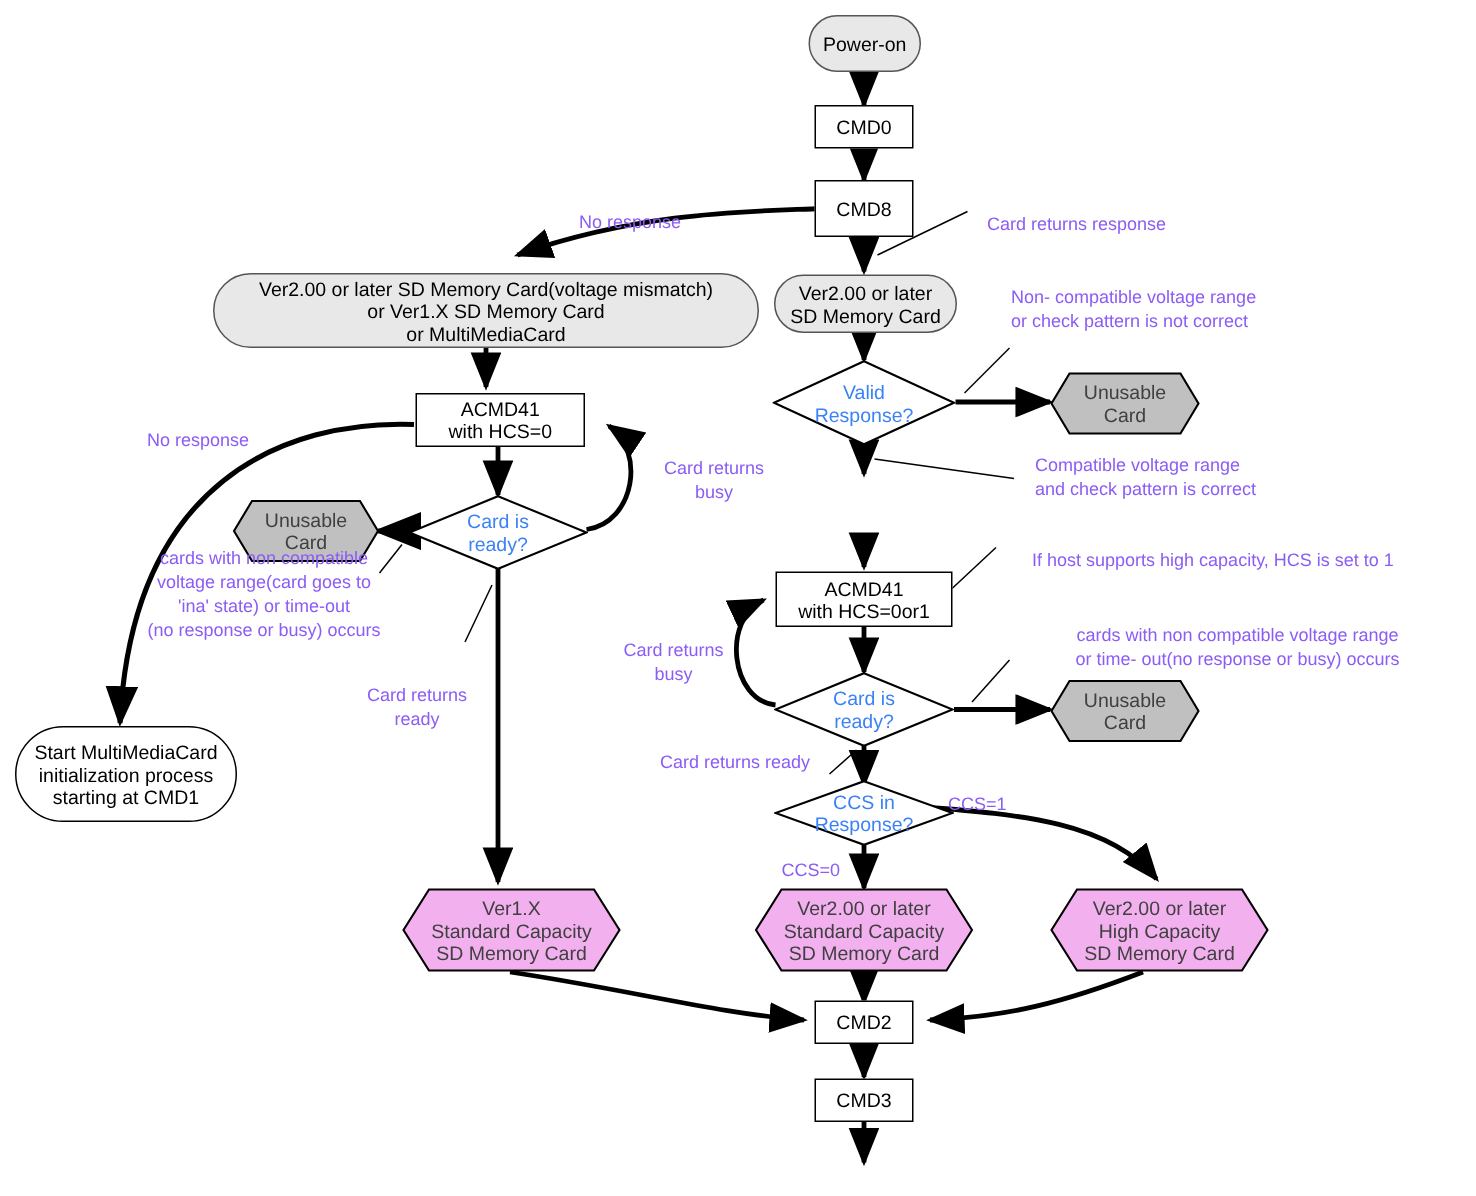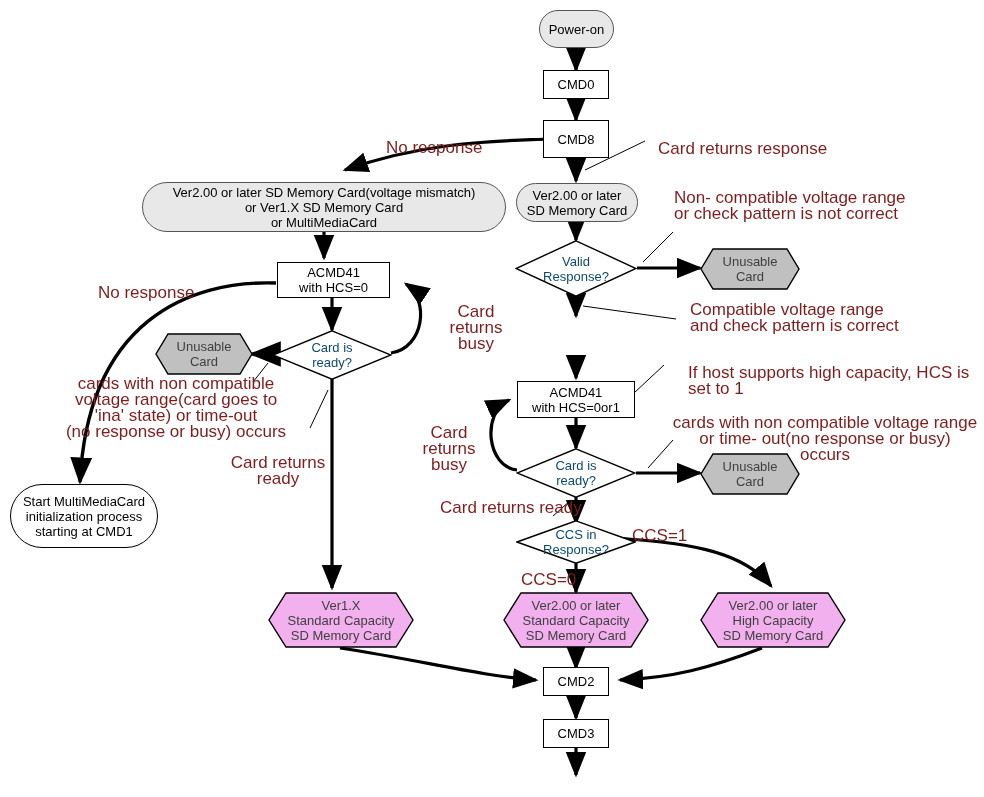--- a/index.html
+++ b/index.html
@@ -81,28 +81,28 @@
     position: absolute;
     left: 0; top: 0;
     width: 100%;
     height: 100%;
     display: flex;
     align-items: center;
     justify-content: center;
     text-align: center;
     font-size: 13px;
     line-height: 15px;
-    color: #0c4a6e;
+    color: #3b82f6;
     white-space: pre-line;
   }
   .note {
     position: absolute;
-    font-size: 17px;
+    font-size: 12px;
     line-height: 16px;
-    color: #7f1d1d;
+    color: #8b5cf6;
     white-space: pre-line;
     z-index: 6;
   }
   .note.center { text-align: center; }
   .note.left { text-align: left; }
 </style>
 </head>
 <body>
 
 <div id="canvas">
@@ -314,21 +314,21 @@
   <div class="note left" style="left:521px; top:572px;">CCS=0</div>
 
   <div class="note left" style="left:674px; top:190px;">Non-   compatible voltage range
 or check pattern is not correct</div>
 
   <div class="note left" style="left:690px; top:302px;">Compatible voltage range
 and check pattern is correct</div>
 
   <div class="note left" style="left:688px; top:365px;">If host supports high capacity, HCS is set to 1</div>
 
-  <div class="note center" style="left:56px; top:376px; width:240px;">cards with non compatible
+  <div class="note center" style="left:56px; top:364px; width:240px;">cards with non compatible
 voltage range(card goes to
 'ina' state) or time-out
 (no response or busy) occurs</div>
 
   <div class="note center" style="left:672px; top:415px; width:306px;">cards with non compatible voltage range
 or time-   out(no response or busy) occurs</div>
 
 </div>
 
 </body></html>

